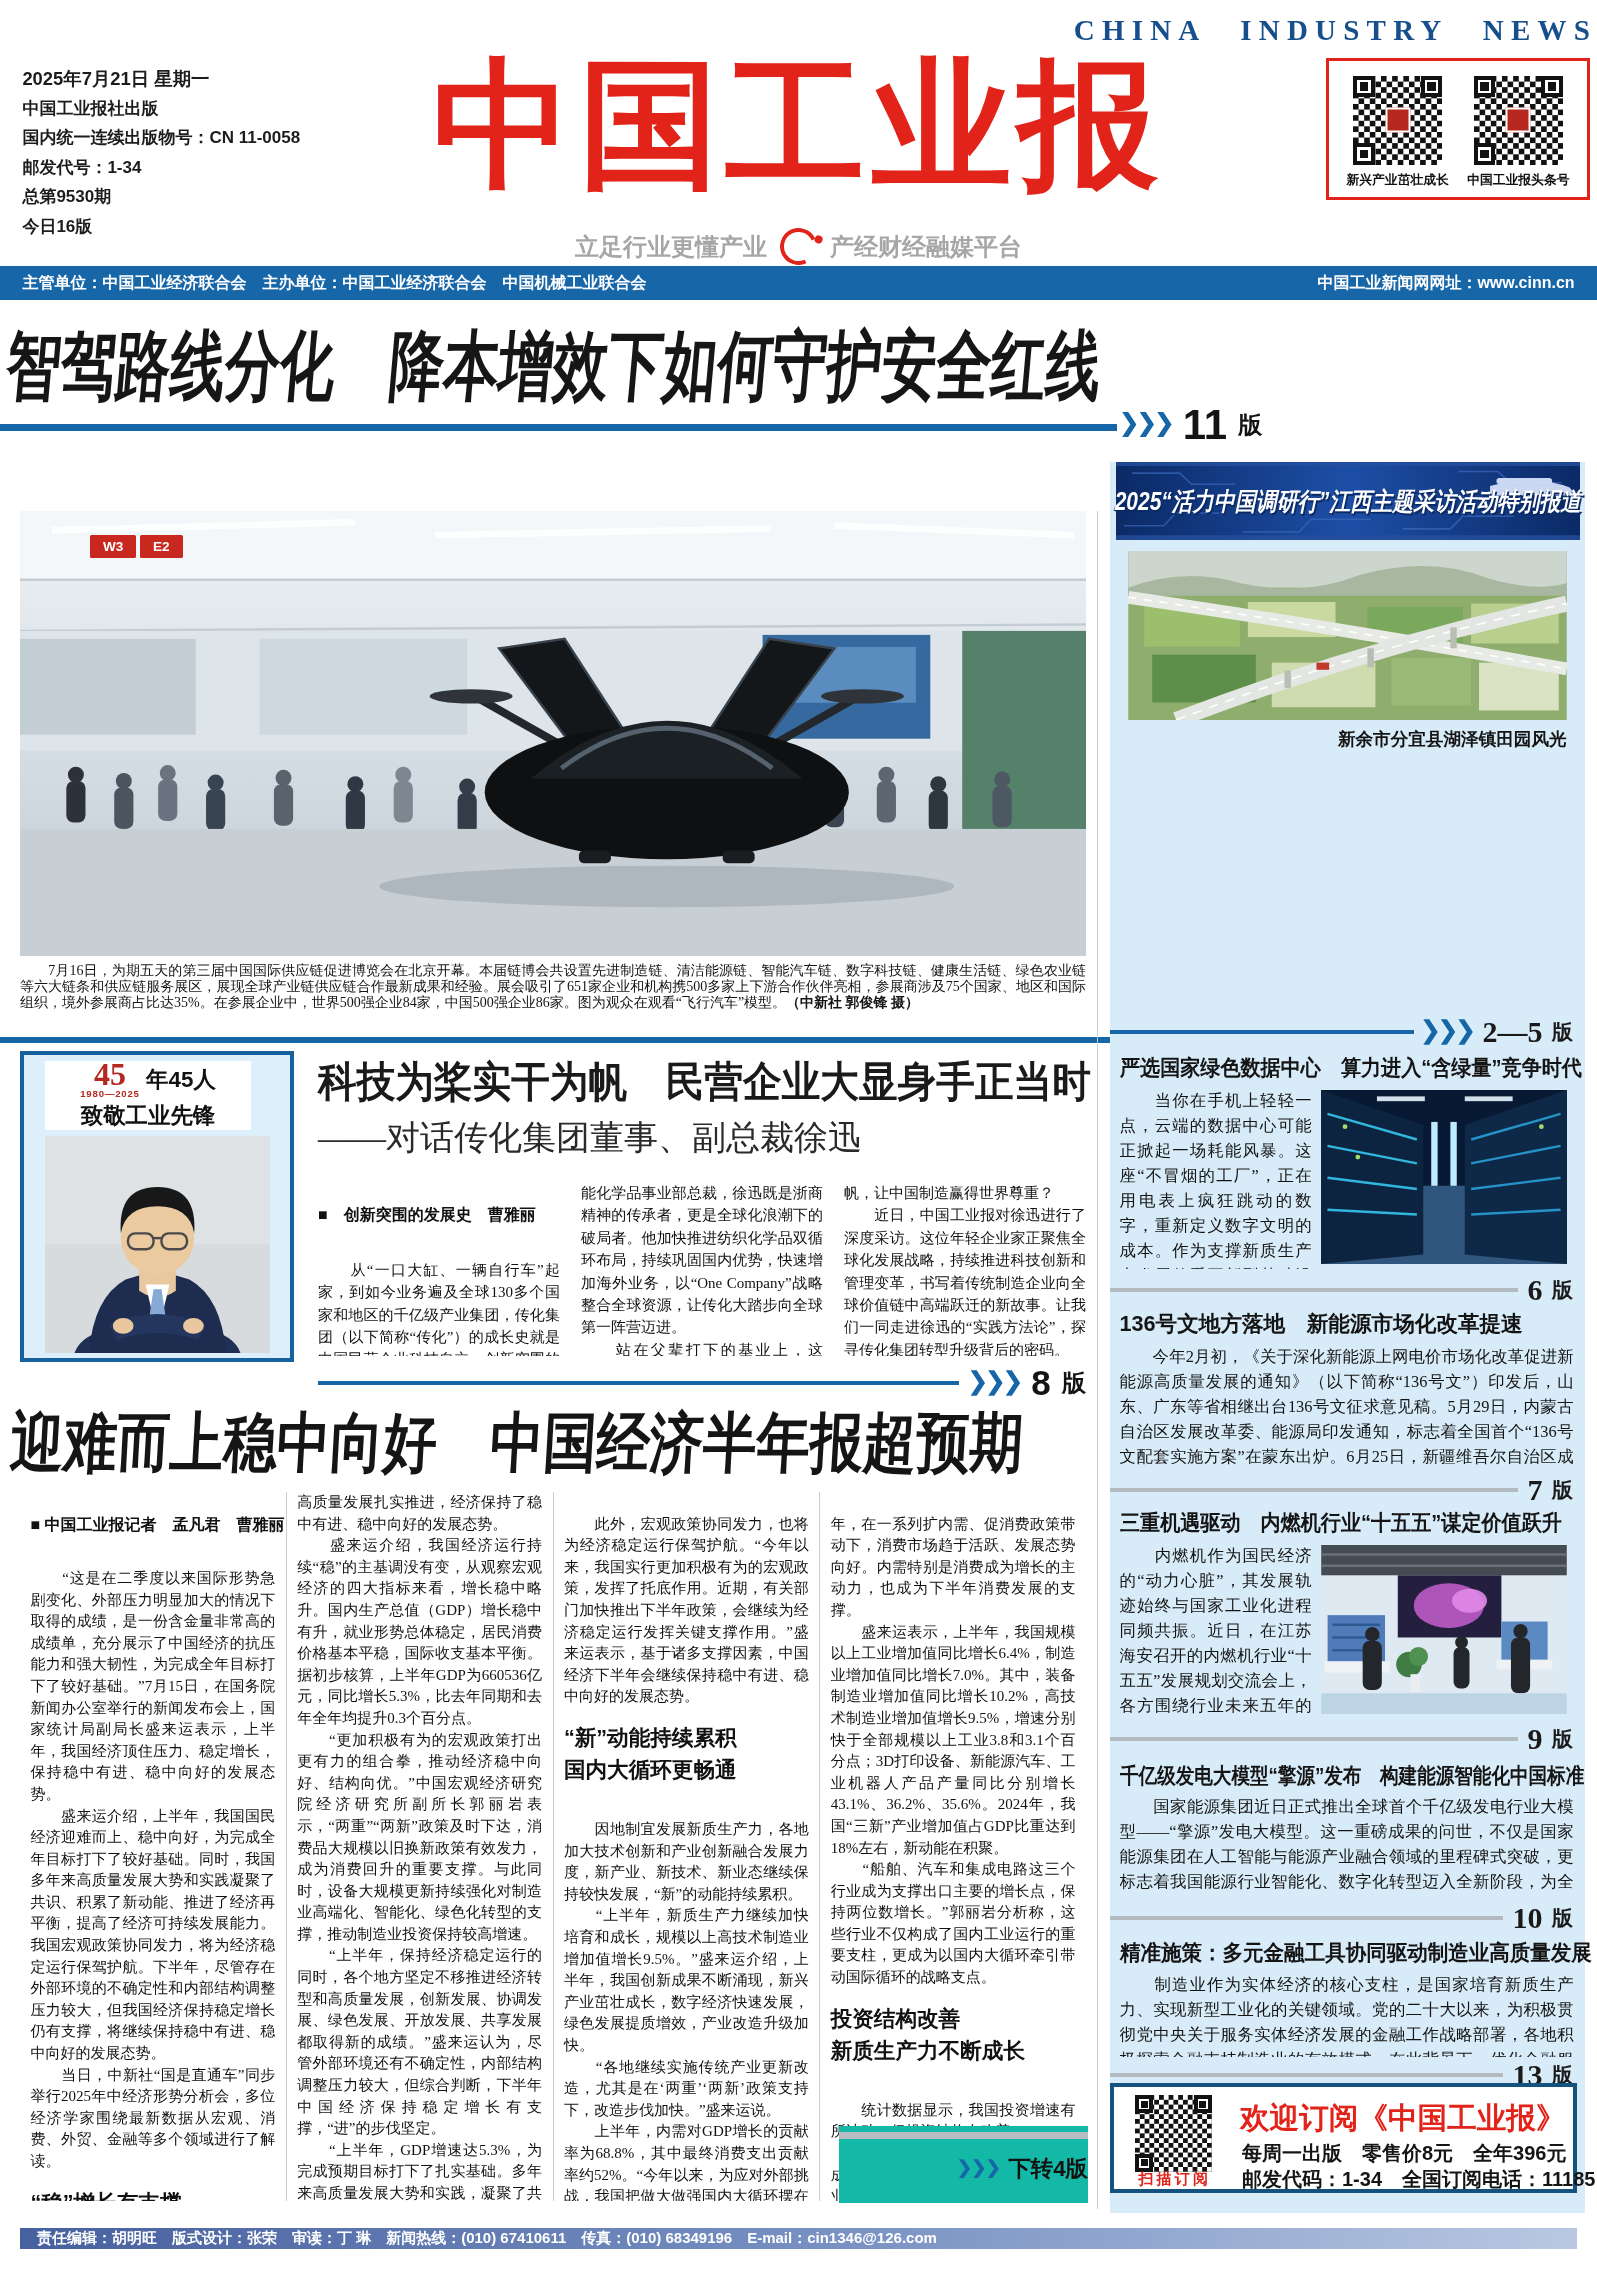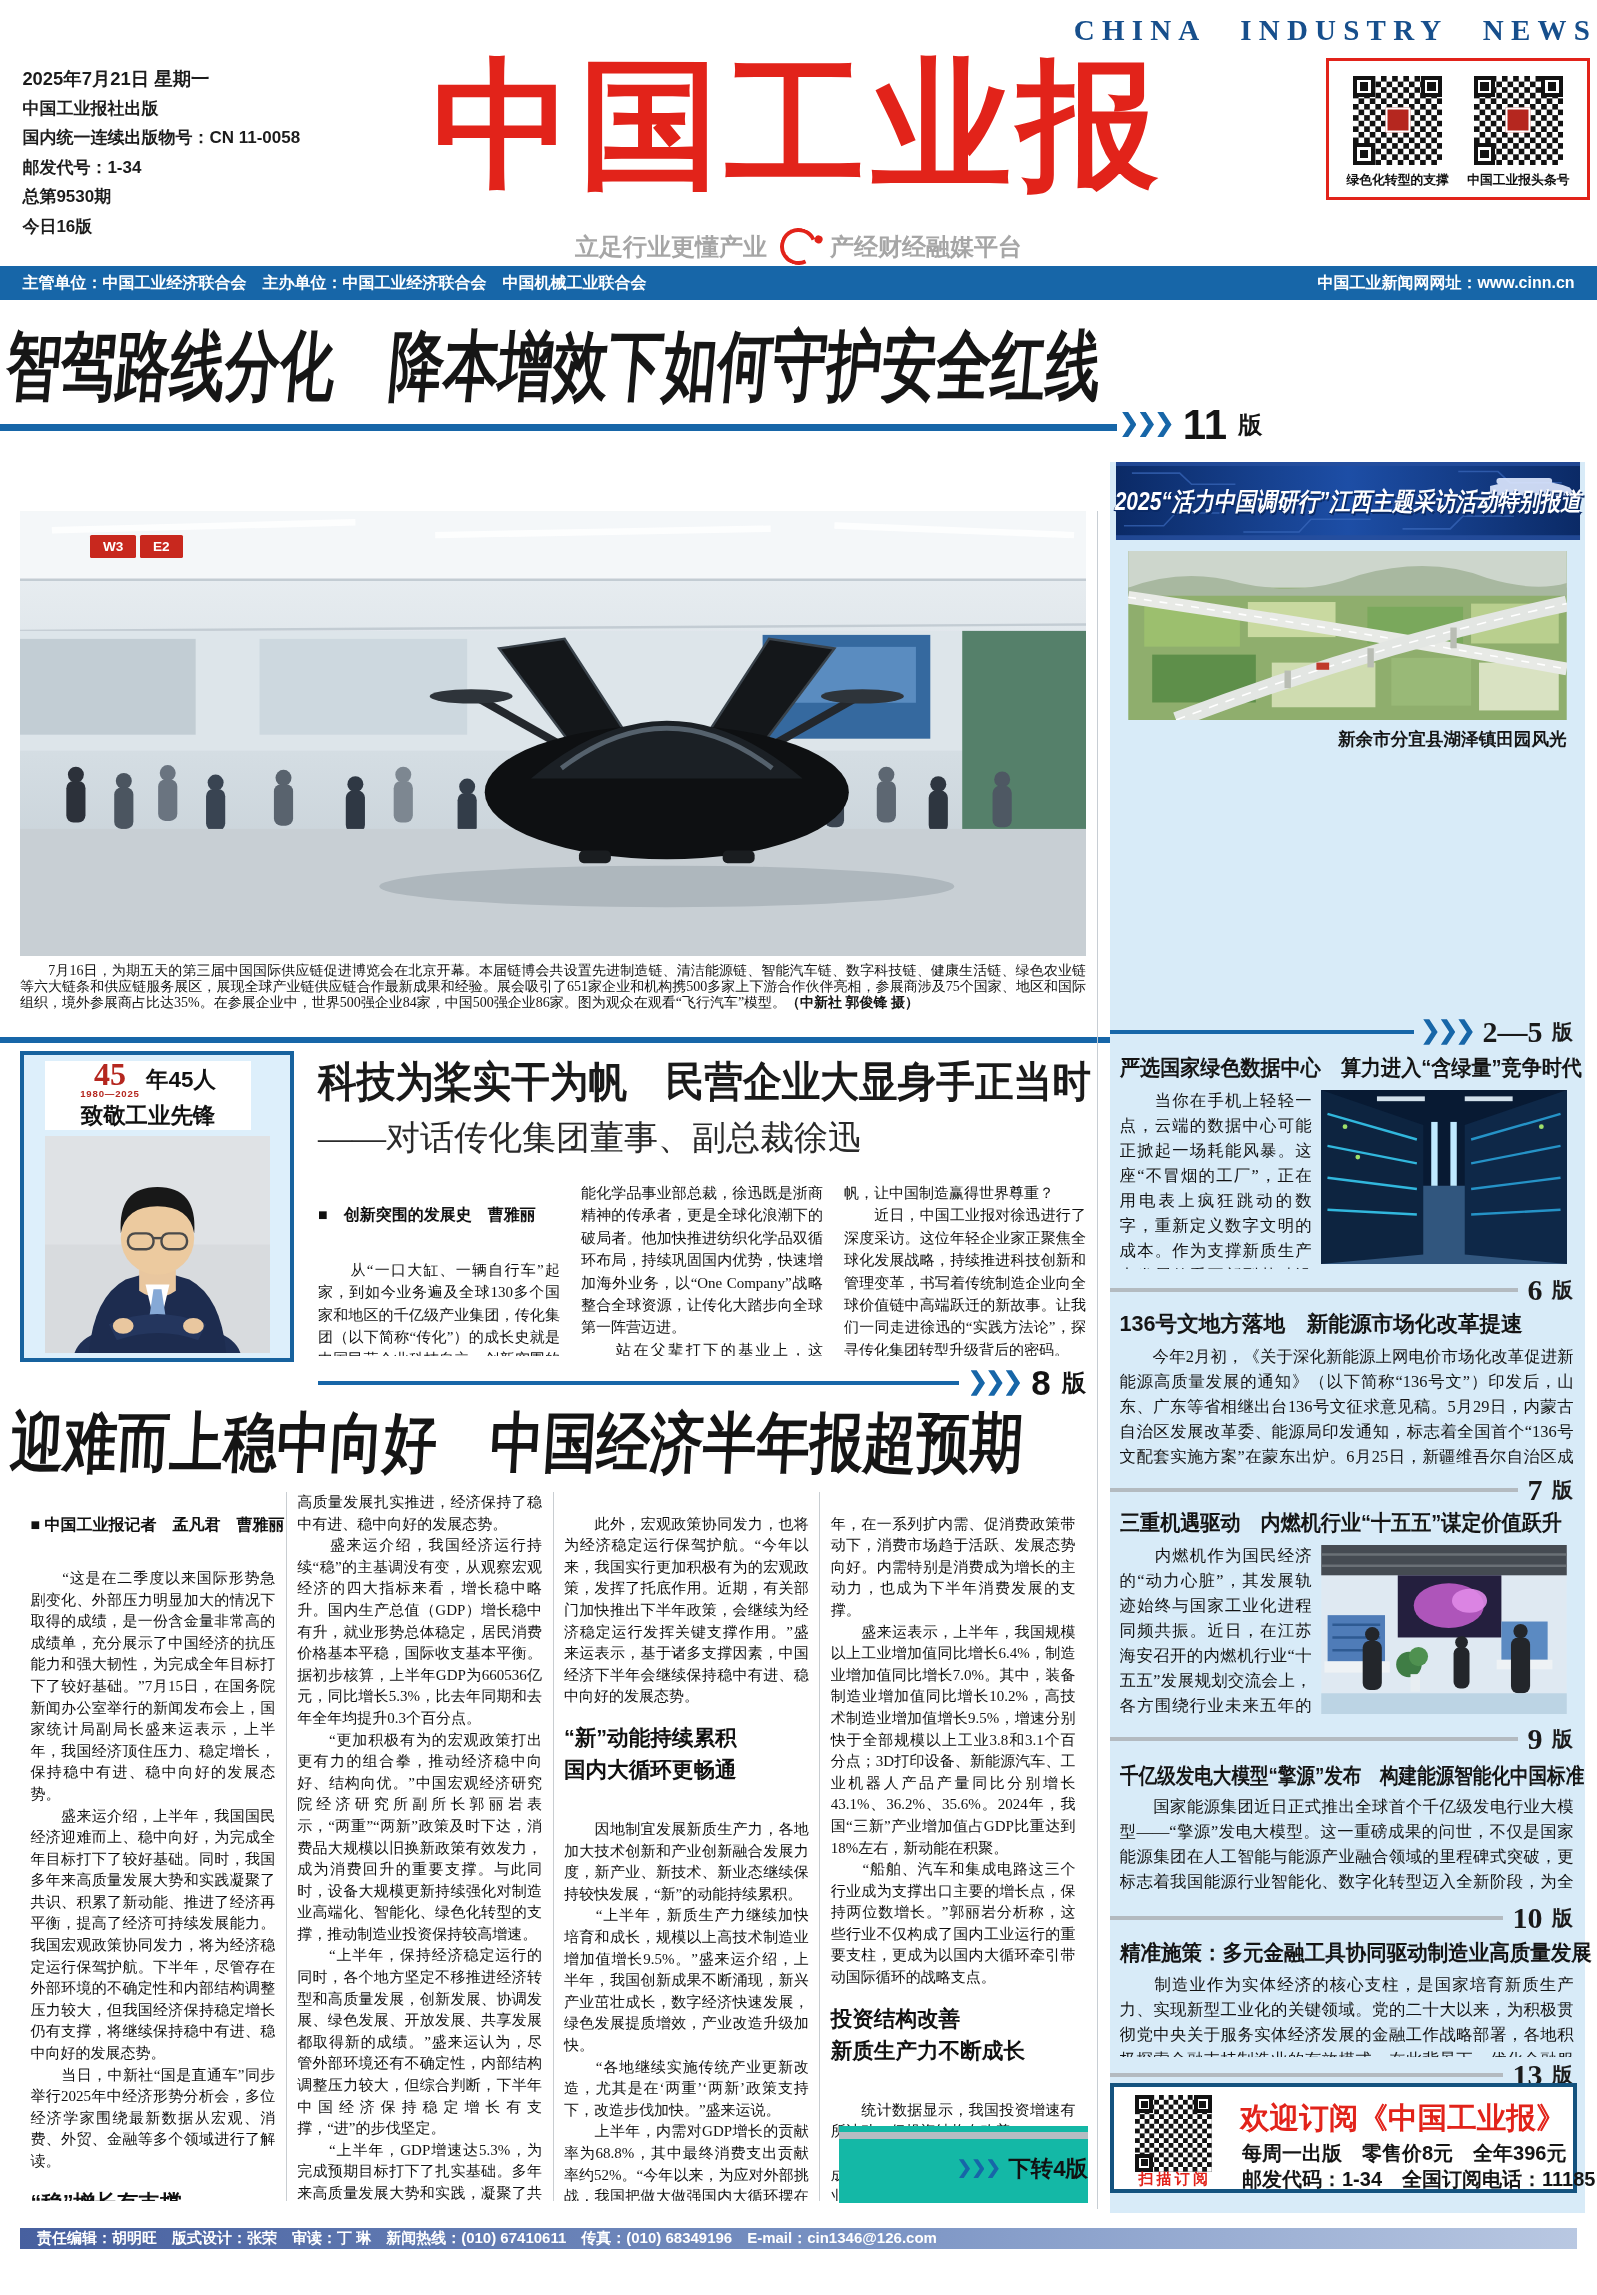--- a/index.html
+++ b/index.html
@@ -137,21 +137,21 @@
 </div>
 
 <div class="abs qrbox">
   <div class="qrunit">
     <div class="qr">
       <i class="f tl"></i>
         <i class="f tr"></i>
         <i class="f bl"></i>
         <i class="c"></i>
     </div>
-    <div class="qrlabel">绿色化转型的支撑</div>
+    <div class="qrlabel">新兴产业茁壮成长</div>
   </div>
   <div class="qrunit">
     <div class="qr">
       <i class="f tl"></i>
         <i class="f tr"></i>
         <i class="f bl"></i>
         <i class="c"></i>
     </div>
     <div class="qrlabel">中国工业报头条号</div>
   </div>

